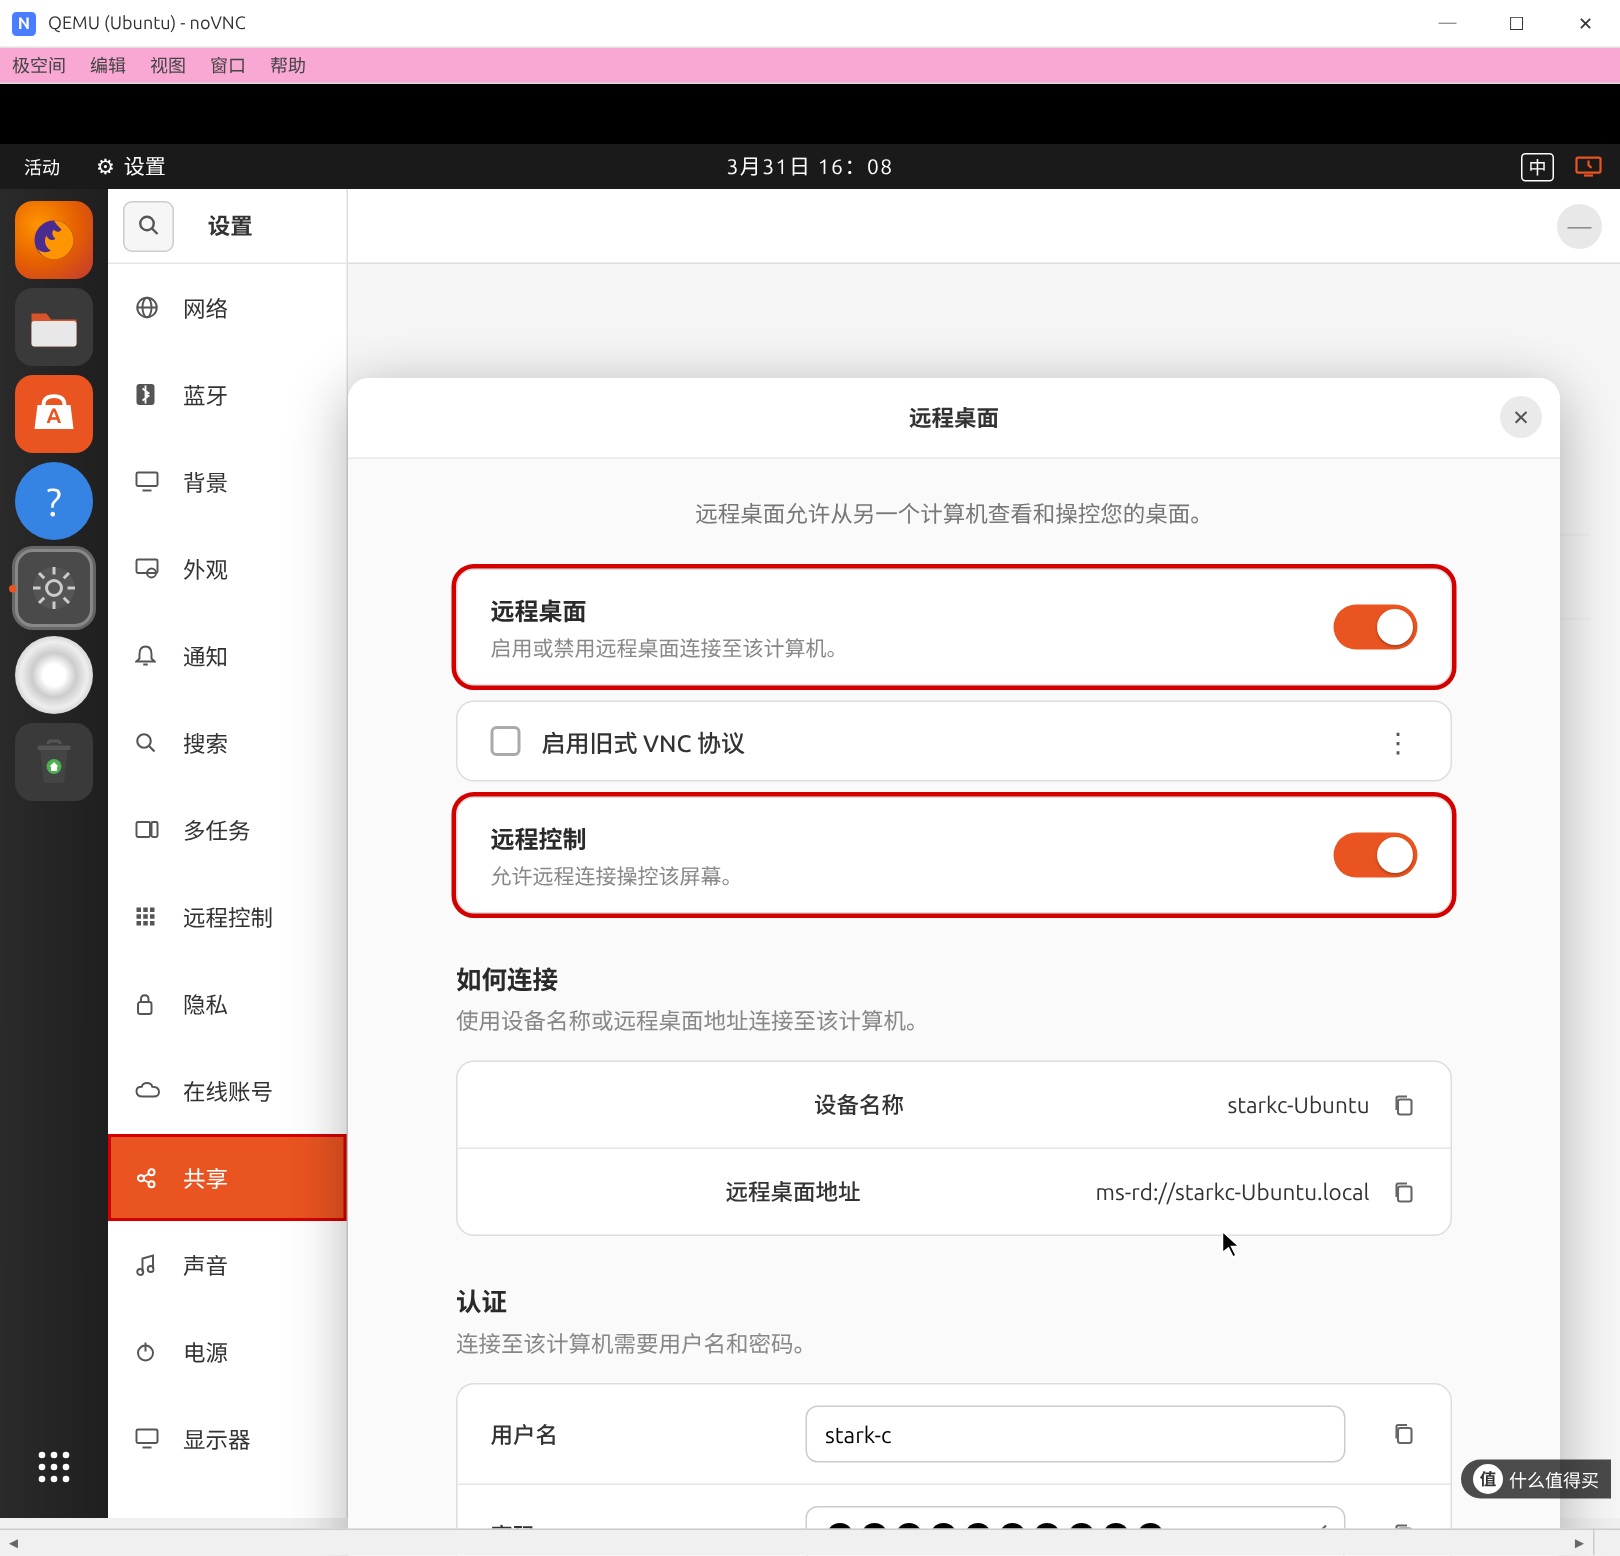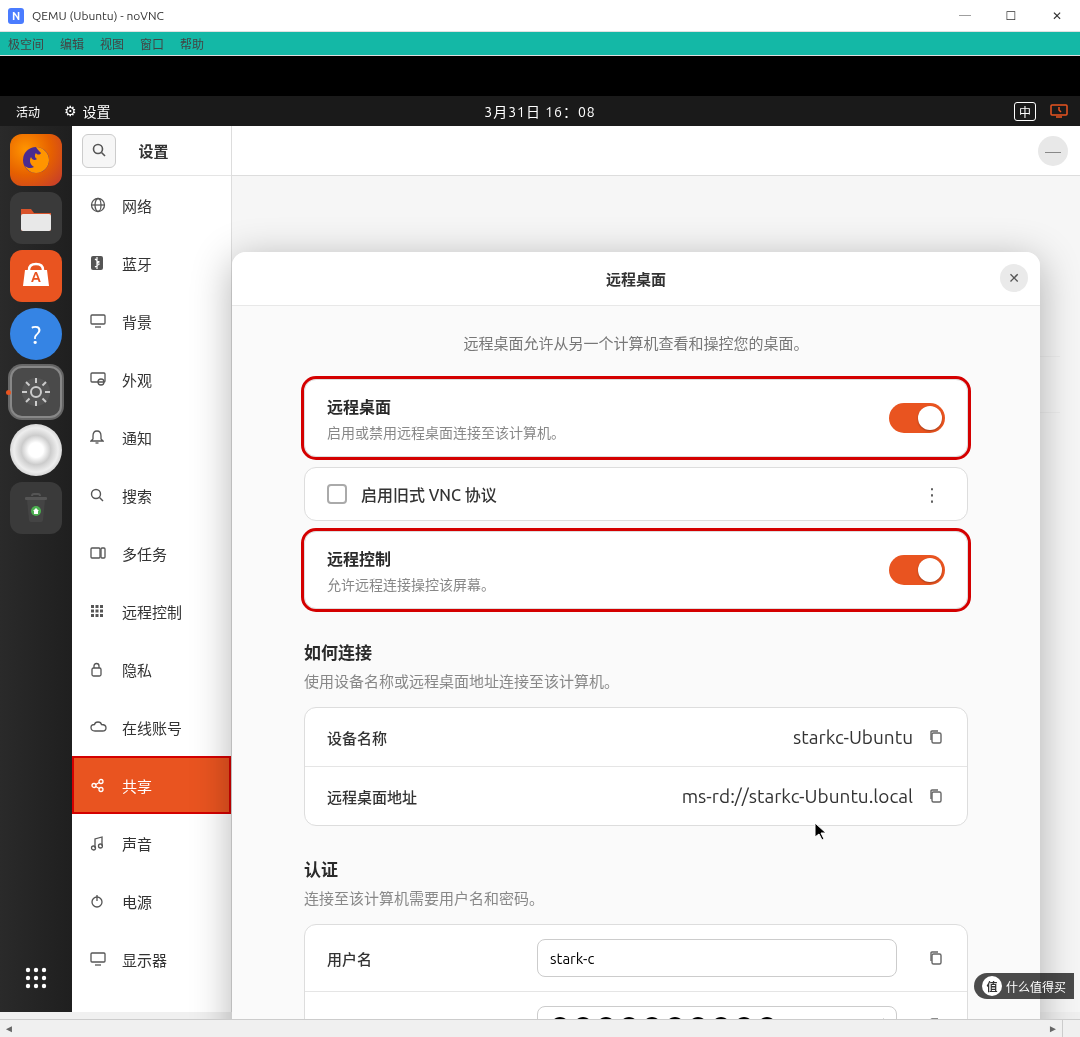--- a/index.html
+++ b/index.html
@@ -6,21 +6,21 @@
 body { background: #f0f0f0; width: 1080px; height: 1037px; overflow: hidden; position: relative; }
 
 
 .win-titlebar { height: 32px; background: #fff; display: flex; align-items: center; border-bottom: 1px solid #e0e0e0; }
 .win-titlebar .app-icon { width: 16px; height: 16px; background: #4a7cff; border-radius: 3px; margin: 0 8px; display:flex; align-items:center; justify-content:center; color:#fff; font-size:11px; font-weight:bold; }
 .win-titlebar .title { font-size: 12px; color: #333; flex: 1; }
 .win-titlebar .win-btns { display: flex; }
 .win-titlebar .win-btn { width: 46px; height: 32px; display: flex; align-items: center; justify-content: center; font-size: 12px; color: #333; }
 
 
-.vnc-menu { height: 24px; background: #14b8a6; display: flex; align-items: center; padding: 0 8px; font-size: 12px; color: #444; gap: 16px; border-bottom: 1px solid #ddd;}
+.vnc-menu { height: 24px; background: #f9a8d4; display: flex; align-items: center; padding: 0 8px; font-size: 12px; color: #444; gap: 16px; border-bottom: 1px solid #ddd;}
 .vnc-menu span { cursor: default; }
 
 
 .vm-frame { background: #000; height: 40px; }
 
 
 .gnome-top { height: 30px; background: #1a1a1a; color: #fff; display: flex; align-items: center; position: relative; }
 .gnome-top .activities { padding: 0 16px; font-size: 12px; font-weight: 400; }
 .gnome-top .app-ind { display: flex; align-items: center; gap: 6px; padding: 0 8px; font-size: 14px; }
 .gnome-top .clock { position: absolute; left: 50%; transform: translateX(-50%); font-size: 14px; letter-spacing: 1px; }
@@ -86,22 +86,22 @@
 .toggle .knob { width: 24px; height: 24px; border-radius: 50%; background: #fff; position: absolute; right: 3px; top: 3px; box-shadow: 0 1px 2px rgba(0,0,0,.3); }
 
 .checkbox { width: 20px; height: 20px; border: 2px solid #aaa; border-radius: 4px; margin-right: 14px; }
 .kebab { color: #555; font-size: 18px; padding: 0 4px; }
 
 .section-title { font-size: 17px; font-weight: 700; color: #2a2a2a; margin: 30px 0 6px 0; }
 .section-sub { font-size: 15px; color: #888; margin-bottom: 16px; }
 
 .info-row { display: flex; align-items: center; padding: 18px 22px; border-bottom: 1px solid #e5e5e5; }
 .info-row:last-child { border-bottom: none; }
-.info-label { flex: 1; font-size: 15px; color: #333; font-weight: 500; }
-.info-value { font-size: 19px; color: #333; margin-right: 14px; }
+.info-label { flex: 1; font-size: 15px; color: #333; font-weight: 500; text-align: center; }
+.info-value { font-size: 15px; color: #333; margin-right: 14px; }
 .copy-icon { width: 18px; height: 18px; color: #666; display:flex; align-items:center; justify-content:center; }
 
 .input-row { display:flex; align-items:center; padding: 14px 22px; border-bottom: 1px solid #e5e5e5; gap: 30px; }
 .input-row:last-child { border-bottom:none; }
 .input-label { width: 180px; font-size: 15px; color: #333; font-weight: 500; }
 .text-input { flex: 1; height: 38px; border: 1px solid #ccc; border-radius: 8px; padding: 0 12px; font-size: 15px; background: #fff; }
 .pw-wrap { flex:1; position:relative; display:flex; align-items:center; }
 .pw-dots { flex:1; height:38px; border:1px solid #ccc; border-radius:8px; padding: 0 40px 0 12px; font-size:20px; letter-spacing:3px; display:flex; align-items:center; background:#fff; }
 .eye { position:absolute; right:10px; color:#666; font-size:16px; }
 

